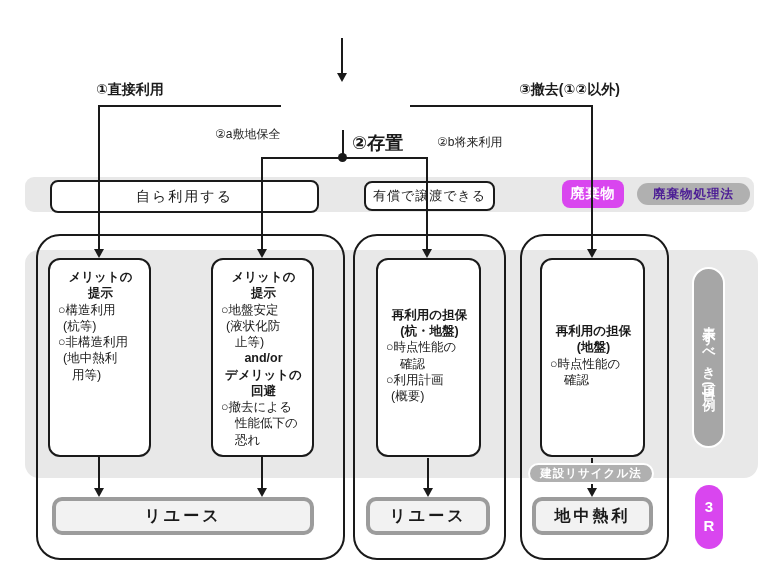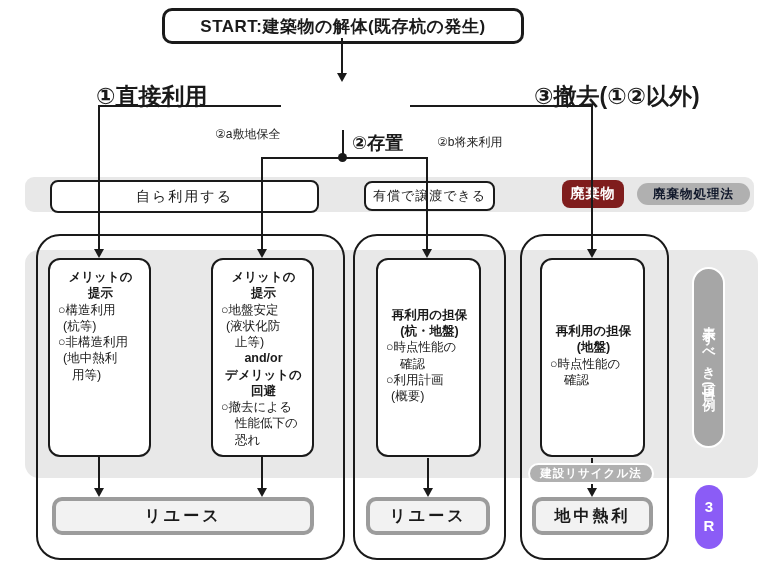--- a/index.html
+++ b/index.html
@@ -17,31 +17,31 @@
   
   .startbox{
     position:absolute;left:162px;top:8px;width:356px;height:30px;
     background:#fff;border:3px solid #1a1a1a;border-radius:10px;
     display:flex;align-items:center;justify-content:center;
     font-weight:bold;font-size:17px;z-index:2;letter-spacing:.5px;
   }
   .diamond{position:absolute;left:277px;top:79px;width:136px;height:56px;z-index:2;}
   .diamond .lbl{position:absolute;left:0;top:0;width:100%;height:100%;
     display:flex;align-items:center;justify-content:center;font-weight:bold;font-size:14px;}
-  .blabel{position:absolute;font-weight:bold;font-size:23px;z-index:3;white-space:nowrap;}
+  .blabel{position:absolute;font-weight:bold;font-size:14px;z-index:3;white-space:nowrap;}
   .slabel{position:absolute;font-size:12px;z-index:3;white-space:nowrap;color:#222;}
   .band{position:absolute;left:25px;top:177px;width:729px;height:35px;
     background:#e8e8e8;border-radius:9px;z-index:0;}
   .grayarea{position:absolute;left:25px;top:250px;width:733px;height:228px;
     background:#e8e8e8;border-radius:14px;z-index:0;}
   .bandbox{position:absolute;background:#fff;border:2.5px solid #1a1a1a;border-radius:8px;
     display:flex;align-items:center;justify-content:center;z-index:2;letter-spacing:2px;}
-  .wastebox{position:absolute;background:#7f1d1d;color:#fff;border-radius:8px;
+  .wastebox{position:absolute;background:#d946ef;color:#fff;border-radius:8px;
     display:flex;align-items:center;justify-content:center;font-weight:bold;z-index:2;letter-spacing:1px;}
-  .pill{position:absolute;background:#b0b0b0;color:#0f172a;border-radius:999px;
+  .pill{position:absolute;background:#b0b0b0;color:#4c1d95;border-radius:999px;
     display:flex;align-items:center;justify-content:center;font-weight:bold;z-index:2;letter-spacing:1px;}
   .container{position:absolute;border:2px solid #1a1a1a;border-radius:24px;
     background:transparent;z-index:1;}
   .ibox{position:absolute;background:#fff;border:2.5px solid #1a1a1a;border-radius:12px;
     z-index:2;font-size:12.5px;line-height:1.3;padding:9px 6px 6px 8px;
     display:flex;flex-direction:column;}
   .ibox.vcenter{justify-content:center;padding-top:2px;}
   .ln{text-align:left;}
   .ln.c{text-align:center;}
   .ln.b{font-weight:bold;}
@@ -52,40 +52,37 @@
     letter-spacing:3px;z-index:2;}
   .kensetsu{position:absolute;left:528px;top:463px;width:126px;height:21px;
     background:#b0b0b0;color:#fff;border:2px solid #fff;border-radius:999px;
     display:flex;align-items:center;justify-content:center;
     font-weight:bold;font-size:11.5px;z-index:4;letter-spacing:1px;box-sizing:border-box;}
   .sidepill{position:absolute;left:692px;top:267px;width:33px;height:181px;
     background:#a6a6a6;color:#fff;border:2.5px solid #fff;border-radius:18px;
     writing-mode:vertical-rl;display:flex;align-items:center;justify-content:center;
     font-weight:bold;font-size:13px;letter-spacing:3px;z-index:2;box-sizing:border-box;}
   .r3pill{position:absolute;left:695px;top:485px;width:28px;height:64px;
-    background:#8b5cf6;color:#fff;border-radius:14px;z-index:2;
+    background:#d946ef;color:#fff;border-radius:14px;z-index:2;
     display:flex;align-items:center;justify-content:center;
     font-weight:bold;font-size:15px;line-height:1.25;}
   .r3pill .txt{width:1em;word-break:break-all;text-align:center;}
 </style>
 </head>
 <body>
 
 <div id="stage">
 
   <div class="band"></div>
   <div class="grayarea"></div>
 
-  <div class="startbox">
-    <span>START:建築物の解体(既存杭の発生)</span>
-  </div>
 
 
   <div class="blabel" style="left:96px;top:81px;">①直接利用</div>
-  <div class="blabel" style="left:534px;top:81px;">③撤去(①②以外)</div>
+  <div class="blabel" style="left:519px;top:81px;">③撤去(①②以外)</div>
   <div class="blabel" style="left:352px;top:131px;font-size:18px;">②存置</div>
   <div class="slabel" style="left:215px;top:126px;">②a敷地保全</div>
   <div class="slabel" style="left:437px;top:134px;">②b将来利用</div>
 
   <div class="vl" style="left:341px;top:38px;height:36px;"></div>
   <div class="ah" style="left:337px;top:73px;"></div>
 
   <div class="hl" style="left:99px;top:105px;width:182px;"></div>
   <div class="vl" style="left:98px;top:105px;height:146px;"></div>
   <div class="ah" style="left:94px;top:249px;"></div>

